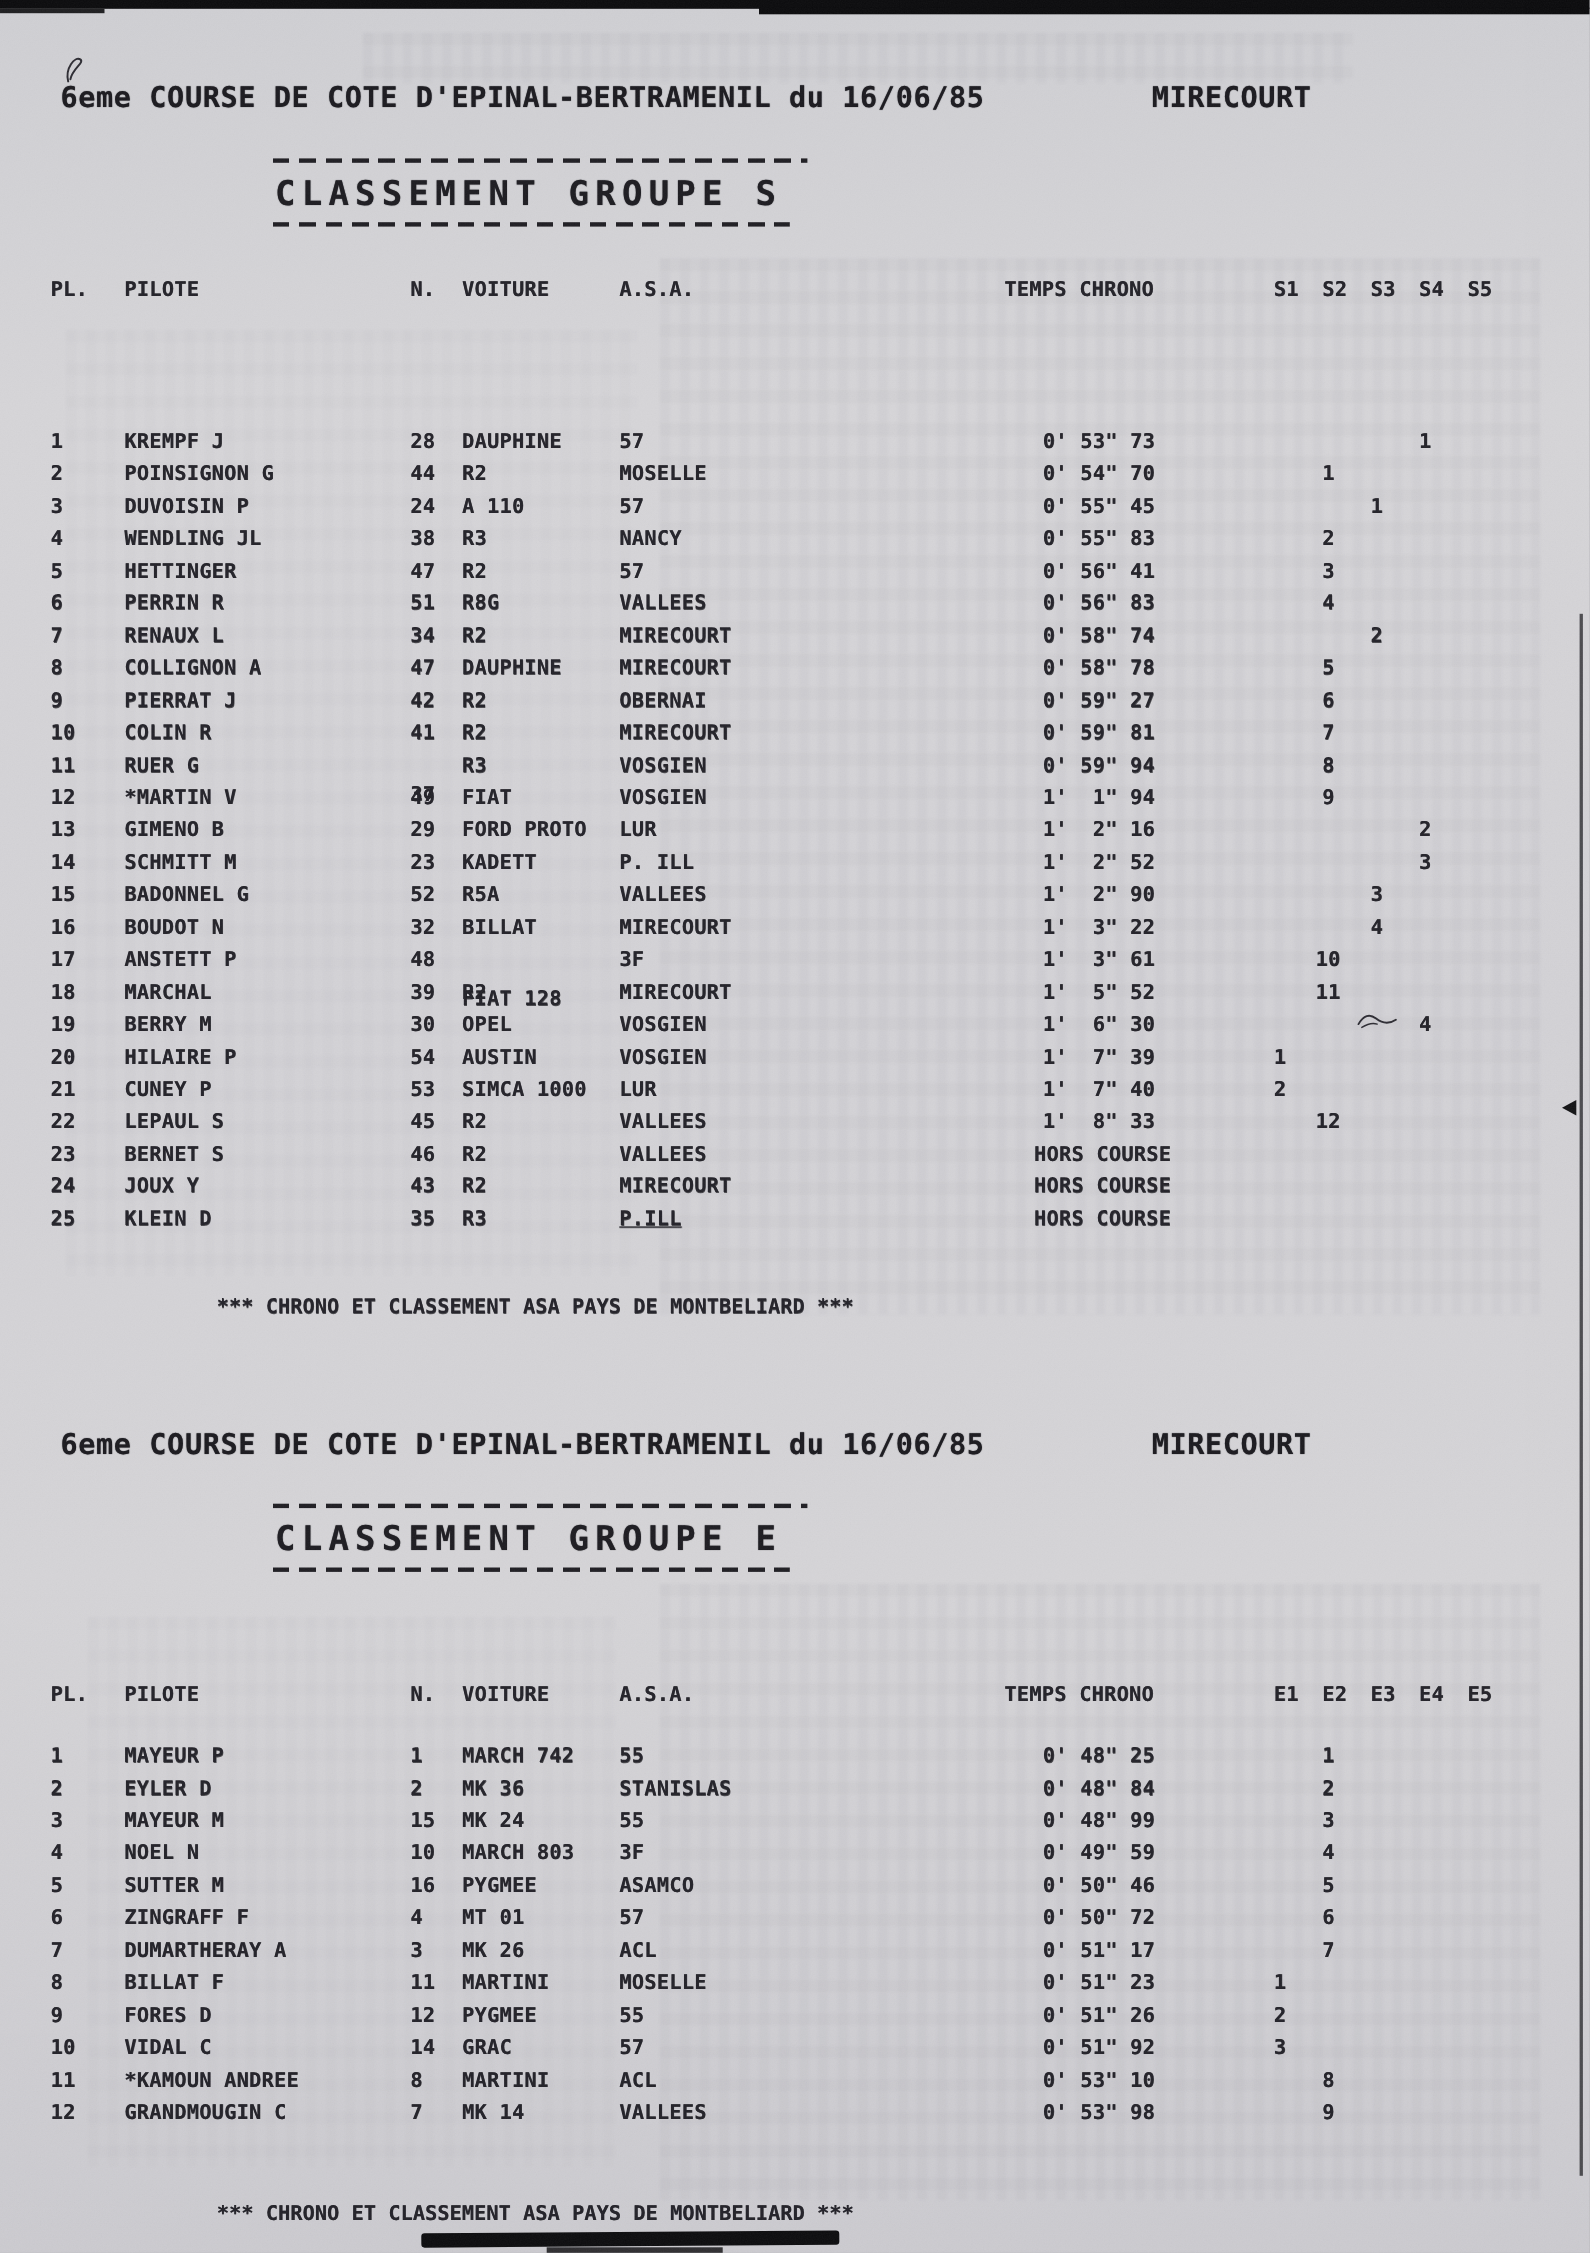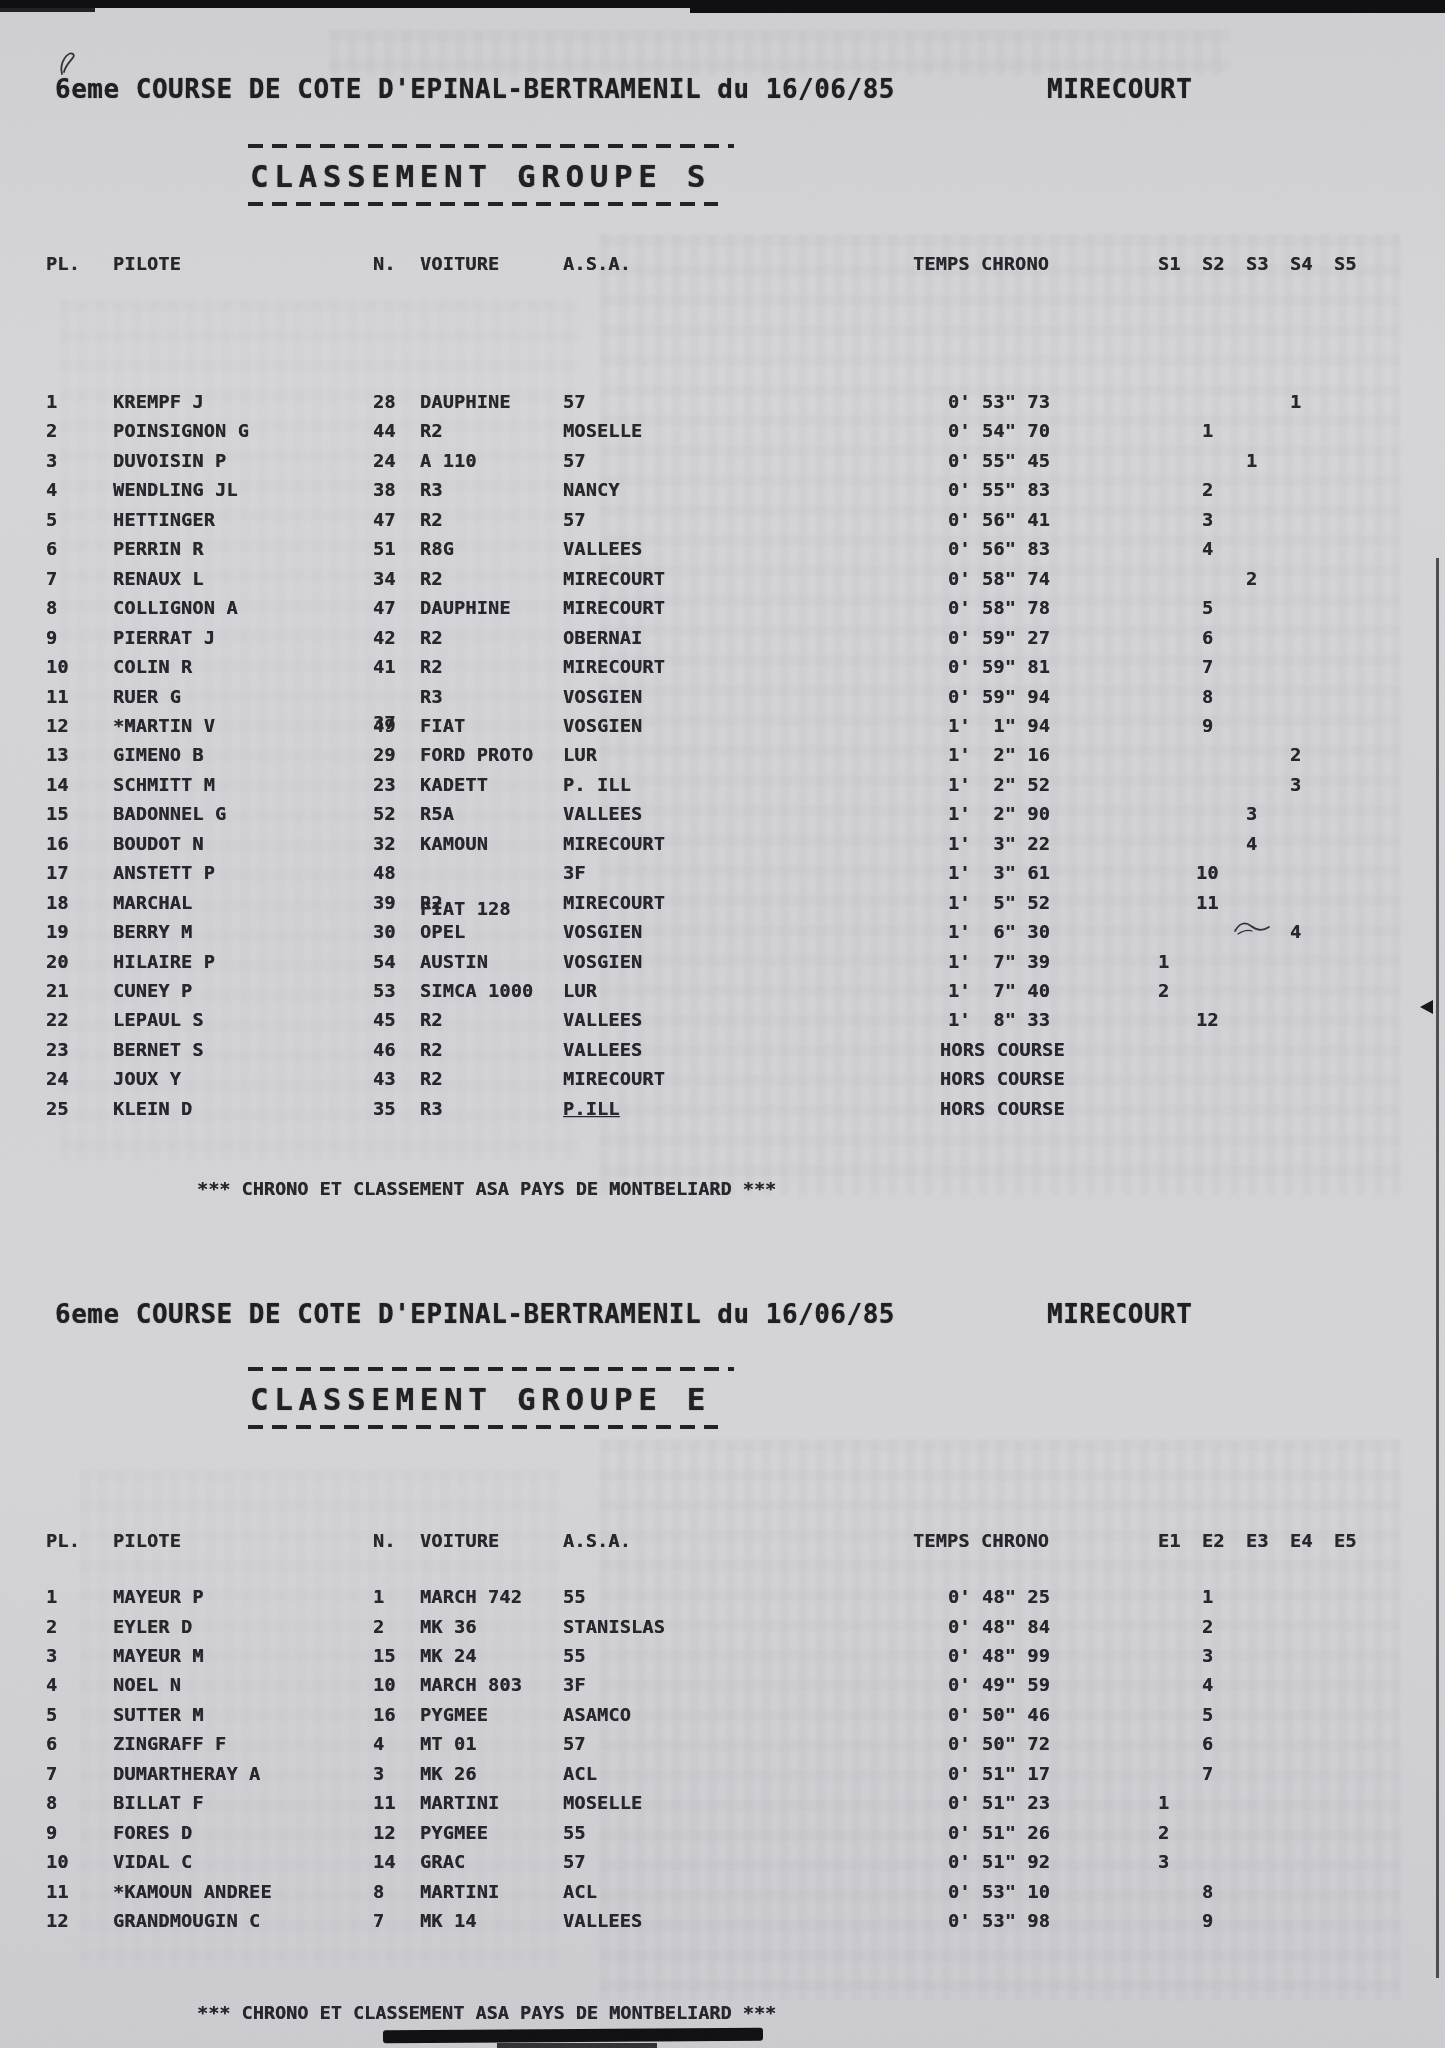--- a/index.html
+++ b/index.html
@@ -211,21 +211,21 @@
           <span class="cell" style="left: 373px;">52</span>
           <span class="cell" style="left: 420px;">R5A</span>
           <span class="cell" style="left: 563px;">VALLEES</span>
           <span class="cell" style="left: 948px;">1'  2" 90</span>
           <span class="cell" style="left: 1246px;">3</span>
         </div>
         <div class="trow" style="top: 832.8px;">
           <span class="cell" style="left: 46px;">16</span>
           <span class="cell" style="left: 113px;">BOUDOT N</span>
           <span class="cell" style="left: 373px;">32</span>
-          <span class="cell" style="left: 420px;">KAMOUN</span>
+          <span class="cell" style="left: 420px;">BILLAT</span>
           <span class="cell" style="left: 563px;">MIRECOURT</span>
           <span class="cell" style="left: 948px;">1'  3" 22</span>
           <span class="cell" style="left: 1246px;">4</span>
         </div>
         <div class="trow" style="top: 862.2px;">
           <span class="cell" style="left: 46px;">17</span>
           <span class="cell" style="left: 113px;">ANSTETT P</span>
           <span class="cell" style="left: 373px;">48</span>
           <span class="cell" style="left: 420px; margin-top: 36px;">FIAT 128</span>
           <span class="cell" style="left: 563px;">3F</span>

